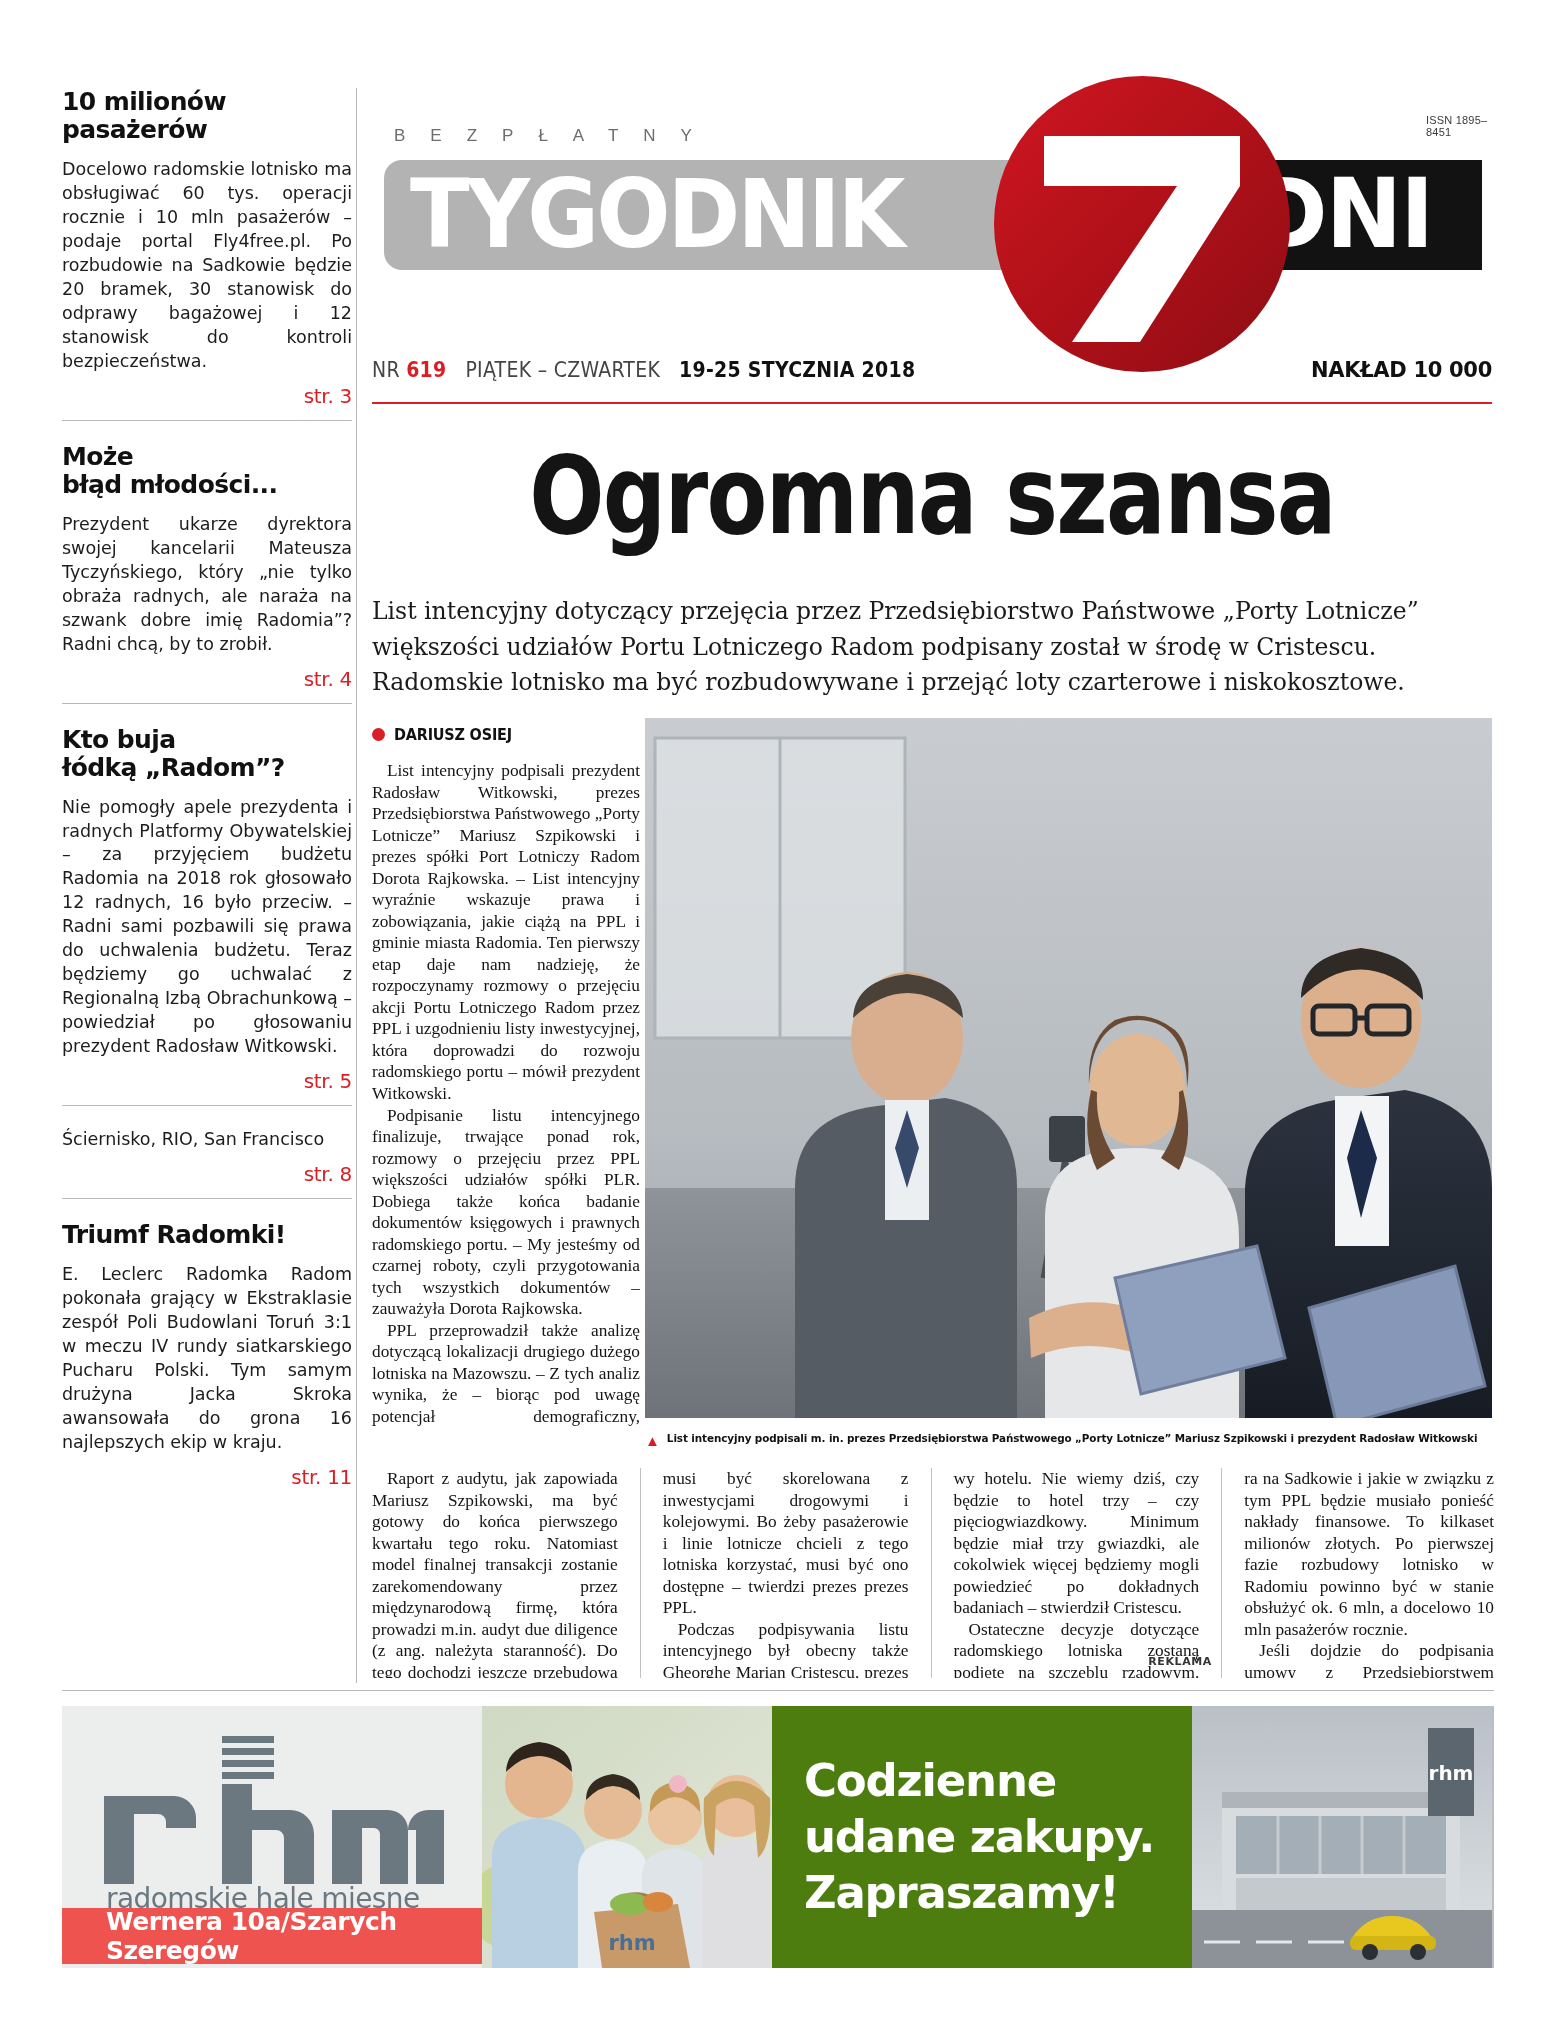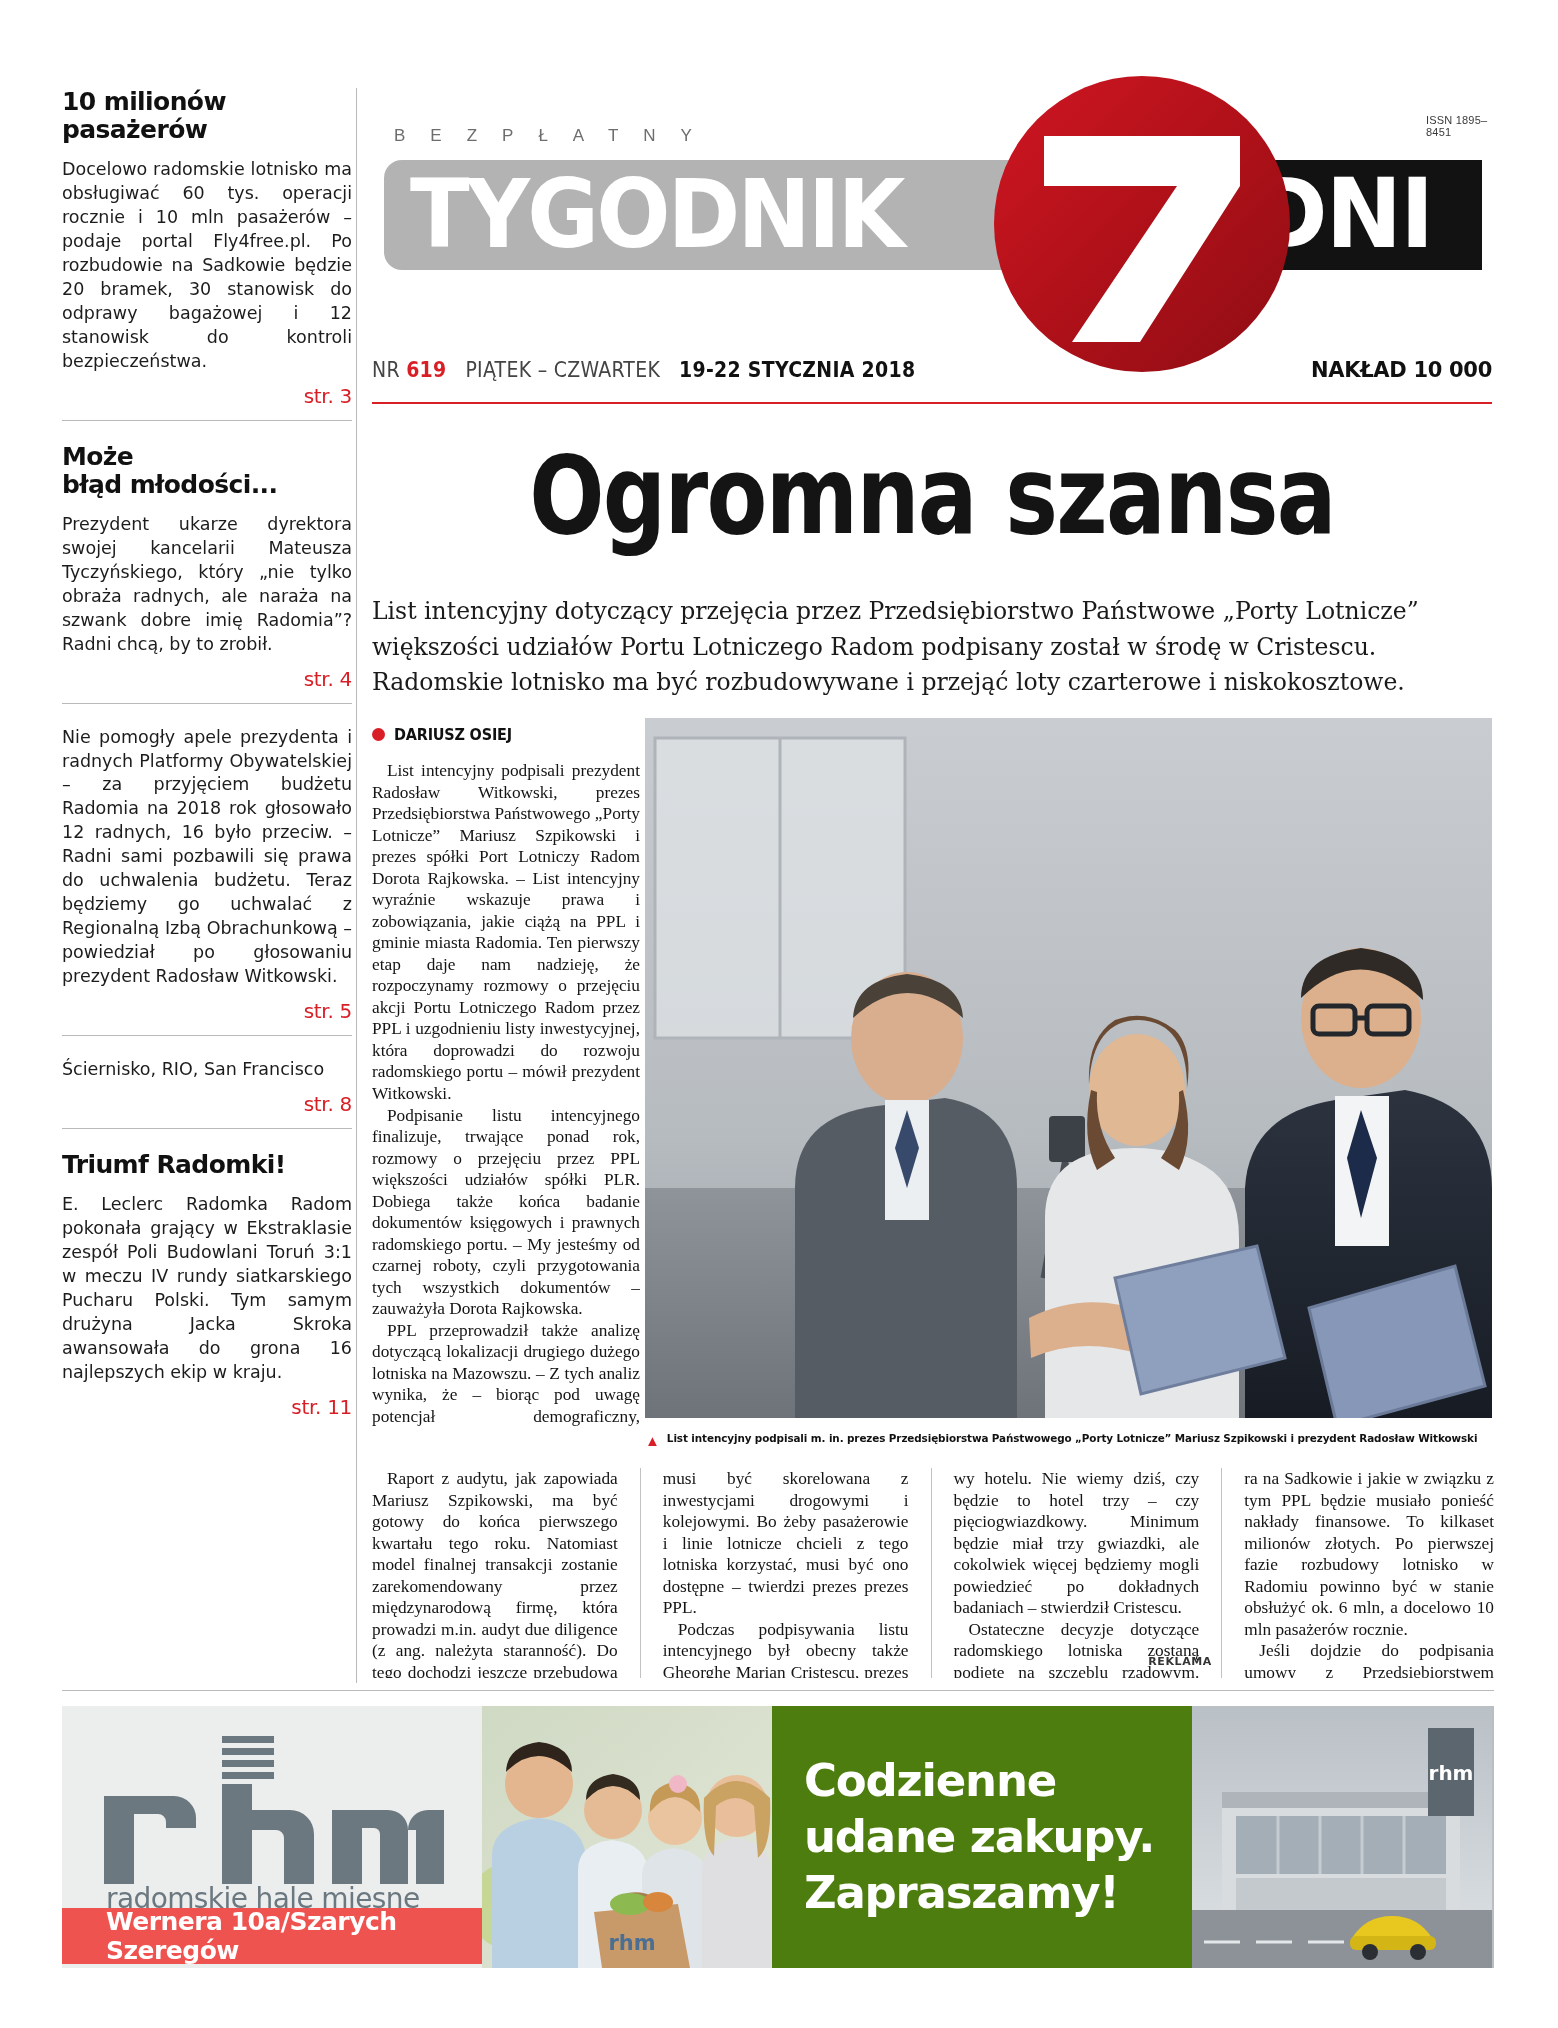--- a/index.html
+++ b/index.html
@@ -223,20 +223,21 @@
     <div class="side-sep"></div>
 
     <div class="side-block" style="padding-top:22px">
       <div class="side-head">Może<br>błąd młodości...</div>
       <div class="side-body">Prezydent ukarze dyrektora swojej kancelarii Mateusza Tyczyńskiego, który „nie tylko obraża radnych, ale naraża na szwank dobre imię Radomia”? Radni chcą, by to zrobił.</div>
       <div class="side-page">str. 4</div>
     </div>
     <div class="side-sep"></div>
 
     <div class="side-block" style="padding-top:22px">
+      <div class="side-head">Kto buja<br>łódką „Radom”?</div>
       <div class="side-body">Nie pomogły apele prezydenta i radnych Platformy Obywatelskiej – za przyjęciem budżetu Radomia na 2018 rok głosowało 12 radnych, 16 było przeciw. – Radni sami pozbawili się prawa do uchwalenia budżetu. Teraz będziemy go uchwalać z Regionalną Izbą Obrachunkową – powiedział po głosowaniu prezydent Radosław Witkowski.</div>
       <div class="side-page">str. 5</div>
     </div>
     <div class="side-sep"></div>
 
     <div class="side-block" style="padding-top:22px">
       <div class="side-body">Ściernisko, RIO, San Francisco</div>
       <div class="side-page">str. 8</div>
     </div>
     <div class="side-sep"></div>
@@ -277,21 +278,21 @@
     <div class="issn">ISSN 1895–8451</div>
   </div>
 
   <div class="issue-line">
     <div class="issue-left">
       <span>NR</span>
       <span class="nr-num">619</span>
       &nbsp;
       <span>PIĄTEK – CZWARTEK</span>
       &nbsp;
-      <span class="dates">19-22 STYCZNIA 2018</span>
+      <span class="dates">19-25 STYCZNIA 2018</span>
     </div>
     <div class="issue-right">NAKŁAD 10 000</div>
   </div>
   <div class="issue-rule"></div>
 
   <div class="headline">Ogromna szansa</div>
   <div class="lead">List intencyjny dotyczący przejęcia przez Przedsiębiorstwo Państwowe „Porty Lotnicze” większości udziałów Portu Lotniczego Radom podpisany został w środę w Cristescu. Radomskie lotnisko ma być rozbudowywane i przejąć loty czarterowe i niskokosztowe.</div>
 
   <div class="byline">
     <span class="byline-dot"></span>

